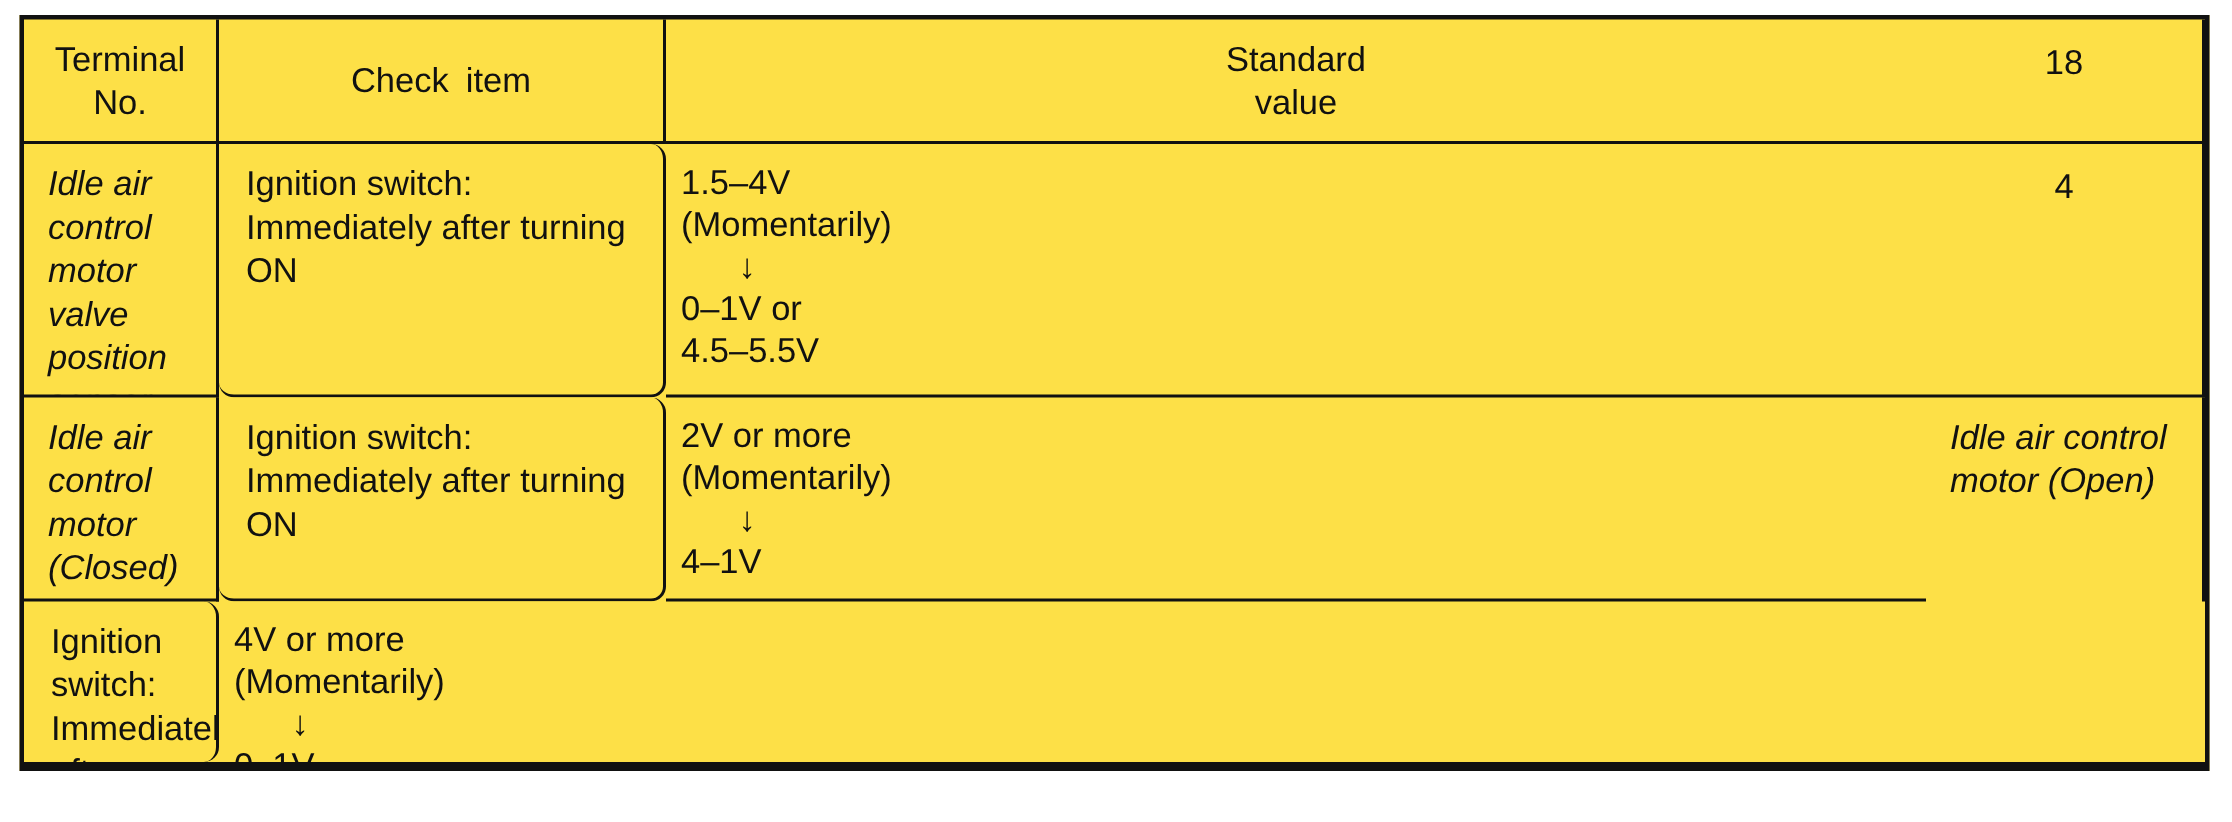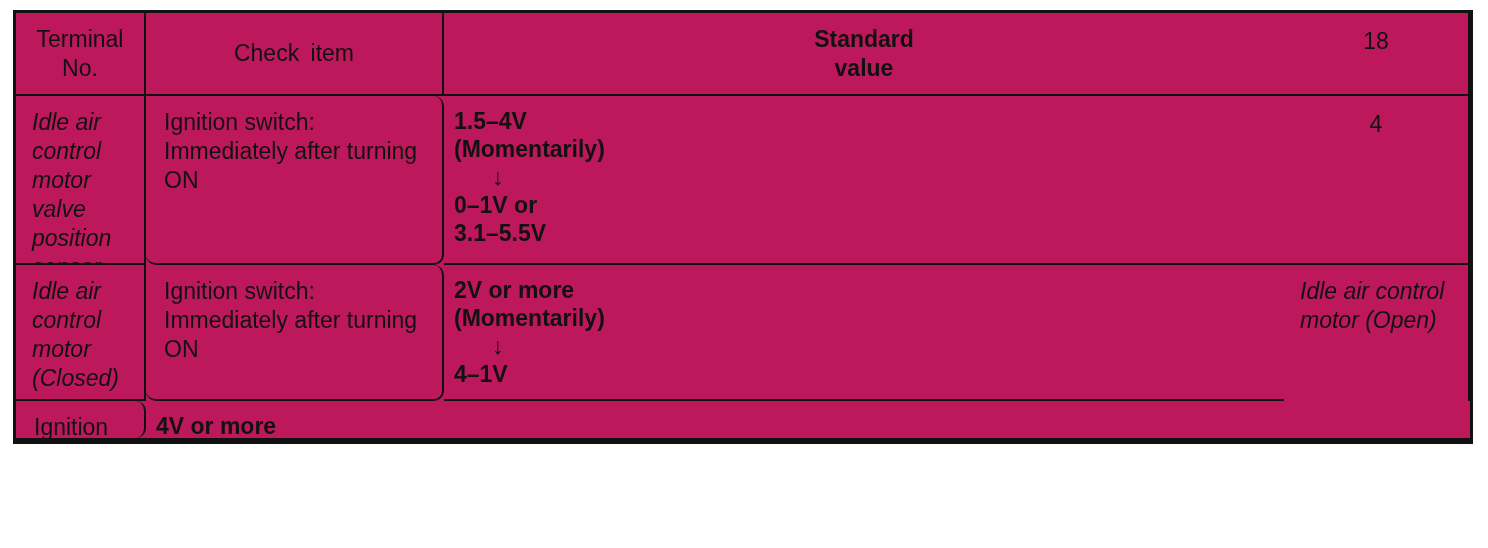--- a/index.html
+++ b/index.html
@@ -15,37 +15,37 @@
     position: relative;
     width: 1488px;
     height: 548px;
     background: #ffffff;
   }
   .spec-table {
     position: absolute;
     left: 13px;
     top: 10px;
     width: 1460px;
-    height: 434px;
+    height: 504px;
     border: 3px solid #111111;
     border-bottom-width: 6px;
     display: grid;
     grid-template-columns: 130px 298px 840px auto;
     grid-template-rows: 83px 169px 136px auto;
-    background: #be185d;
+    background: #fde047;
   }
   .cell {
     border-right: 2px solid #111111;
     border-bottom: 2px solid #111111;
     white-space: pre-wrap;
     font-size: 23px;
     line-height: 29px;
     overflow: hidden;
   }
-  .cell.last-col { border-right: none; font-weight: bold; }
+  .cell.last-col { border-right: none; }
   .cell.last-row { border-bottom: none; }
   .cell.header {
     display: flex;
     align-items: center;
     justify-content: center;
     text-align: center;
     white-space: pre-line;
     word-spacing: 5px;
     padding: 4px 6px;
   }
@@ -82,21 +82,21 @@
     <div class="cell terminal">18</div>
     <div class="cell item">Idle air control
 motor valve
 position sensor
 No. 2</div>
     <div class="cell condition">Ignition switch: Immediately after turning ON</div>
     <div class="cell standard last-col">1.5–4V
 (Momentarily)
       ↓
 0–1V or
-3.1–5.5V</div>
+4.5–5.5V</div>
 
     <div class="cell terminal">4</div>
     <div class="cell item">Idle air control
 motor (Closed)</div>
     <div class="cell condition">Ignition switch: Immediately after turning ON</div>
     <div class="cell standard last-col">2V or more
 (Momentarily)
       ↓
 4–1V</div>
 

